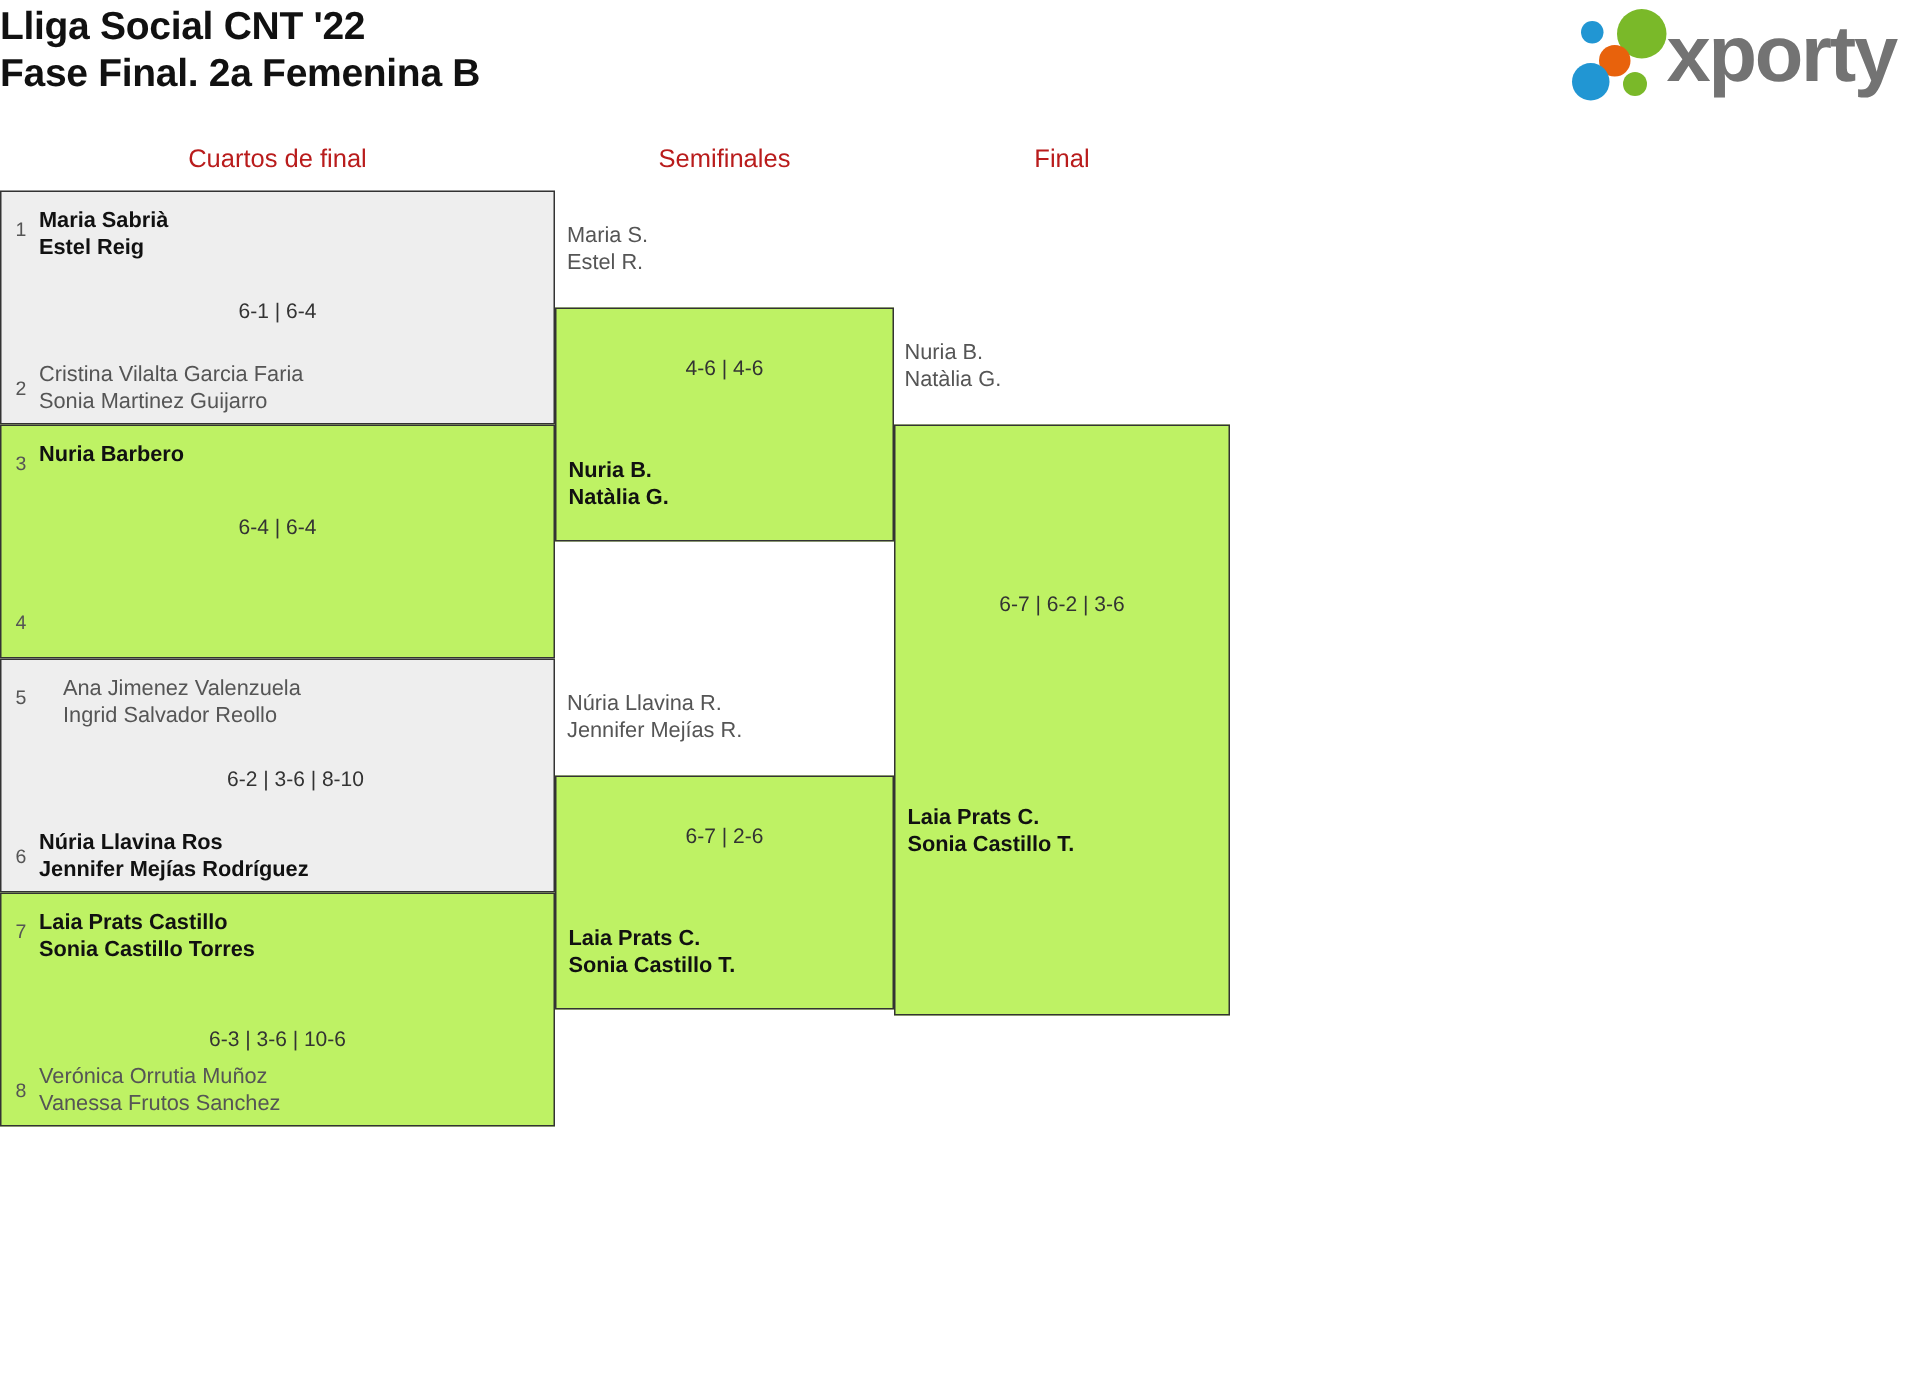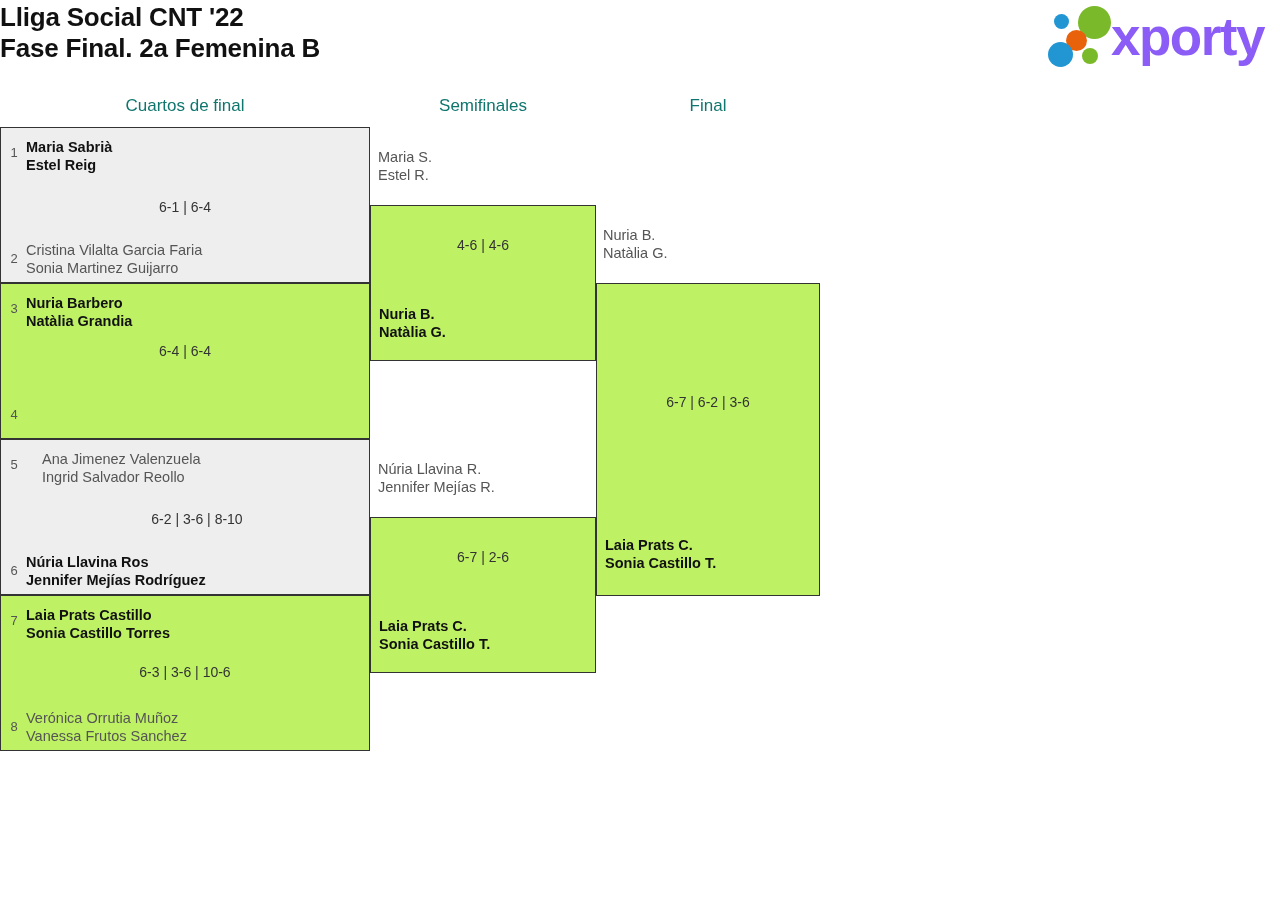--- a/index.html
+++ b/index.html
@@ -51,30 +51,30 @@
   .dot-orange    { left: 18px; top: 24px; width: 21px; height: 21px; background: #e8620c; }
   .dot-blue-lg   { left: 0px;  top: 36px; width: 25px; height: 25px; background: #2196d3; }
   .dot-green-sm  { left: 34px; top: 42px; width: 16px; height: 16px; background: #7ab929; }
   .logo-text {
     position: absolute;
     left: 63px;
     top: 2px;
     font-size: 53px;
     line-height: 62px;
     font-weight: 700;
-    color: #8b5cf6;
+    color: #737373;
     letter-spacing: -1.5px;
   }
 
   
   .round-header {
     position: absolute;
     font-size: 17px;
     font-weight: 400;
-    color: #0f766e;
+    color: #b91c1c;
     text-align: center;
     top: 96px;
     white-space: nowrap;
   }
   .rh-qf { left: 0px;   width: 370px; }
   .rh-sf { left: 370px; width: 226px; }
   .rh-f  { left: 596px; width: 224px; }
 
   
   .bracket { position: absolute; left: 0; top: 0; width: 1280px; height: 916px; }
@@ -167,21 +167,20 @@
     <div class="team" style="top:113px;">
       <span class="ln">Cristina Vilalta Garcia Faria</span>
       <span class="ln">Sonia Martinez Guijarro</span>
     </div>
   </div>
 
   <div class="match qf" style="top:283px;">
     <div class="seed" style="top:17px;">3</div>
     <div class="team winner" style="top:10px;">
       <span class="ln">Nuria Barbero</span>
-      <span class="ln">Natàlia Grandia</span>
     </div>
     <div class="score" style="top:59px;">6-4 | 6-4</div>
     <div class="seed" style="top:123px;">4</div>
   </div>
 
   <div class="match qf shaded" style="top:439px;">
     <div class="seed" style="top:17px;">5</div>
     <div class="team" style="top:10px;margin-left:16px;">
       <span class="ln">Ana Jimenez Valenzuela</span>
       <span class="ln">Ingrid Salvador Reollo</span>
@@ -193,21 +192,21 @@
       <span class="ln">Jennifer Mejías Rodríguez</span>
     </div>
   </div>
 
   <div class="match qf" style="top:595px;">
     <div class="seed" style="top:17px;">7</div>
     <div class="team winner" style="top:10px;">
       <span class="ln">Laia Prats Castillo</span>
       <span class="ln">Sonia Castillo Torres</span>
     </div>
-    <div class="score" style="top:68px;">6-3 | 3-6 | 10-6</div>
+    <div class="score" style="top:88px;">6-3 | 3-6 | 10-6</div>
     <div class="seed" style="top:123px;">8</div>
     <div class="team" style="top:113px;">
       <span class="ln">Verónica Orrutia Muñoz</span>
       <span class="ln">Vanessa Frutos Sanchez</span>
     </div>
   </div>
 
   <div class="label-out" style="left:378px; top:148px;">
     <span class="ln">Maria S.</span>
     <span class="ln">Estel R.</span>
@@ -231,21 +230,21 @@
       <span class="ln">Laia Prats C.</span>
       <span class="ln">Sonia Castillo T.</span>
     </div>
   </div>
 
   <div class="label-out" style="left:603px; top:226px;">
     <span class="ln">Nuria B.</span>
     <span class="ln">Natàlia G.</span>
   </div>
 
-  <div class="match fin" style="top:283px; height:313px;">
+  <div class="match fin" style="top:283px; height:394px;">
     <div class="score" style="top:110px;">6-7 | 6-2 | 3-6</div>
     <div class="label-out winner" style="left:8px; top:252px;">
       <span class="ln">Laia Prats C.</span>
       <span class="ln">Sonia Castillo T.</span>
     </div>
   </div>
 
 </div>
 
 </body></html>

